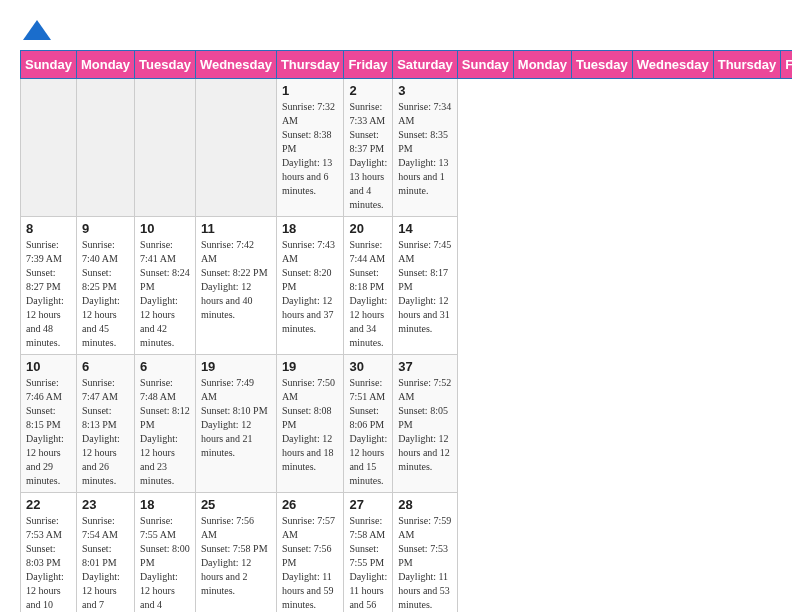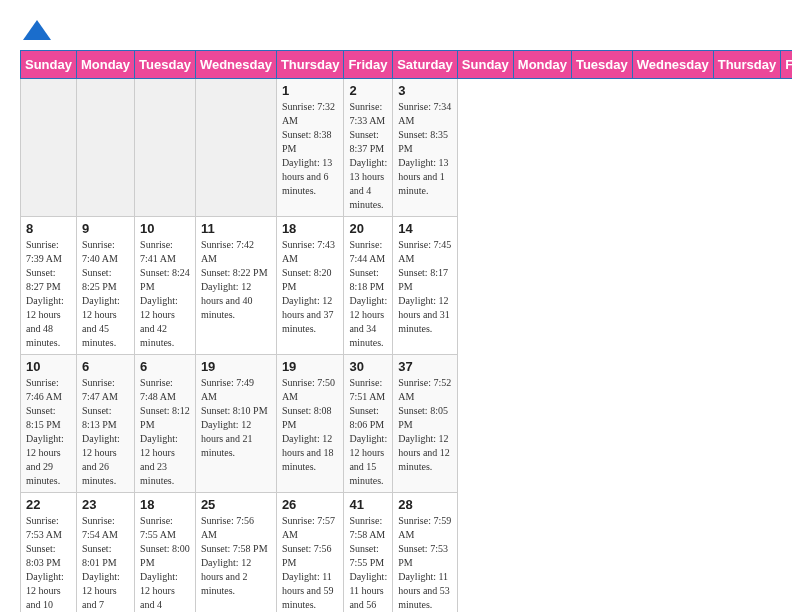--- a/index.html
+++ b/index.html
@@ -207,21 +207,21 @@
         </td>
         <td>
           <span class="day-num">25</span>
           <div class="day-info">Sunrise: 7:56 AM<br>Sunset: 7:58 PM<br>Daylight: 12 hours and 2 minutes.</div>
         </td>
         <td>
           <span class="day-num">26</span>
           <div class="day-info">Sunrise: 7:57 AM<br>Sunset: 7:56 PM<br>Daylight: 11 hours and 59 minutes.</div>
         </td>
         <td>
-          <span class="day-num">41</span>
+          <span class="day-num">27</span>
           <div class="day-info">Sunrise: 7:58 AM<br>Sunset: 7:55 PM<br>Daylight: 11 hours and 56 minutes.</div>
         </td>
         <td>
           <span class="day-num">28</span>
           <div class="day-info">Sunrise: 7:59 AM<br>Sunset: 7:53 PM<br>Daylight: 11 hours and 53 minutes.</div>
         </td>
       </tr>
     </tbody>
 </table>
 

